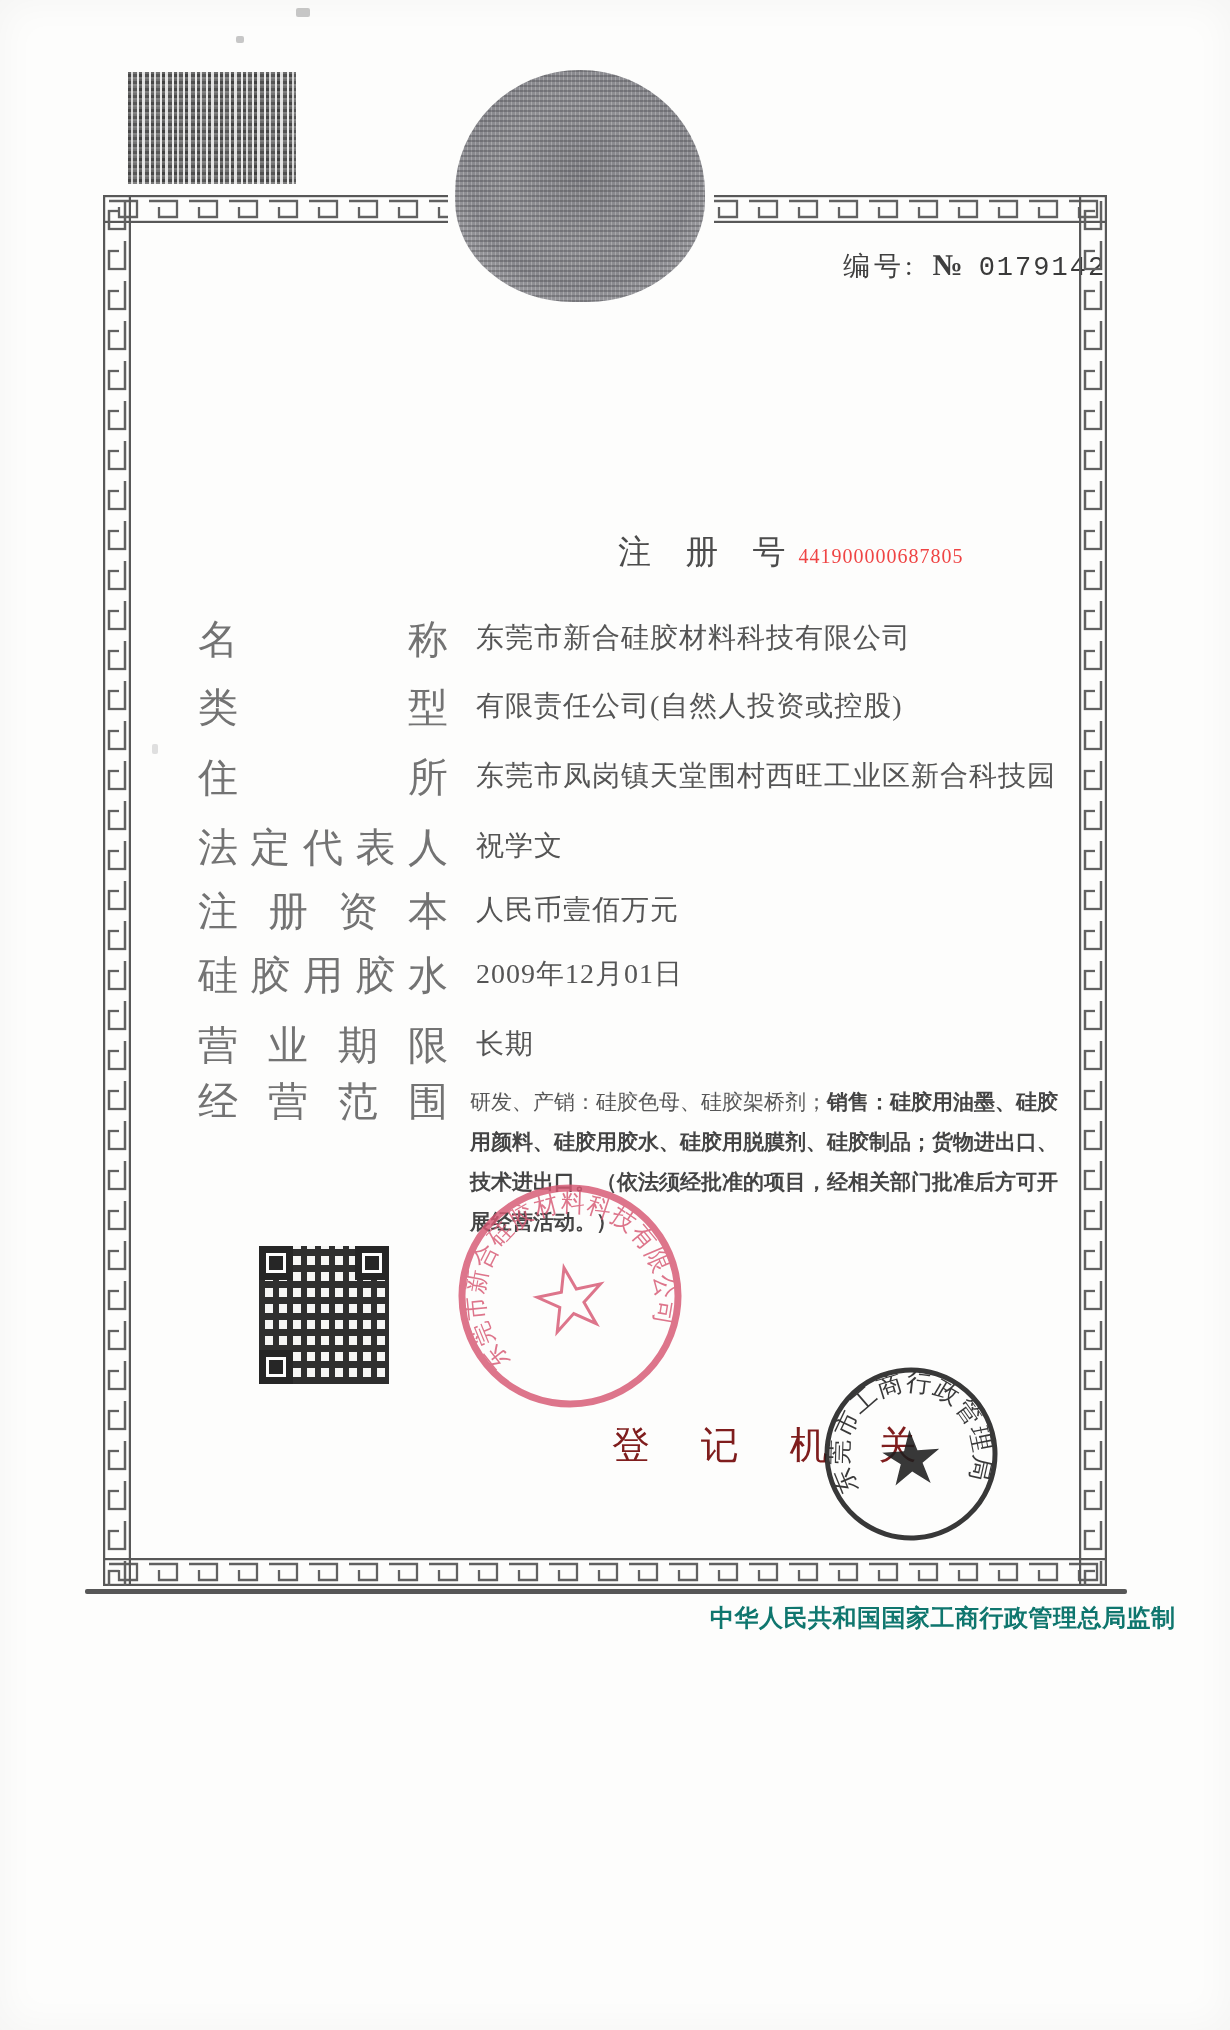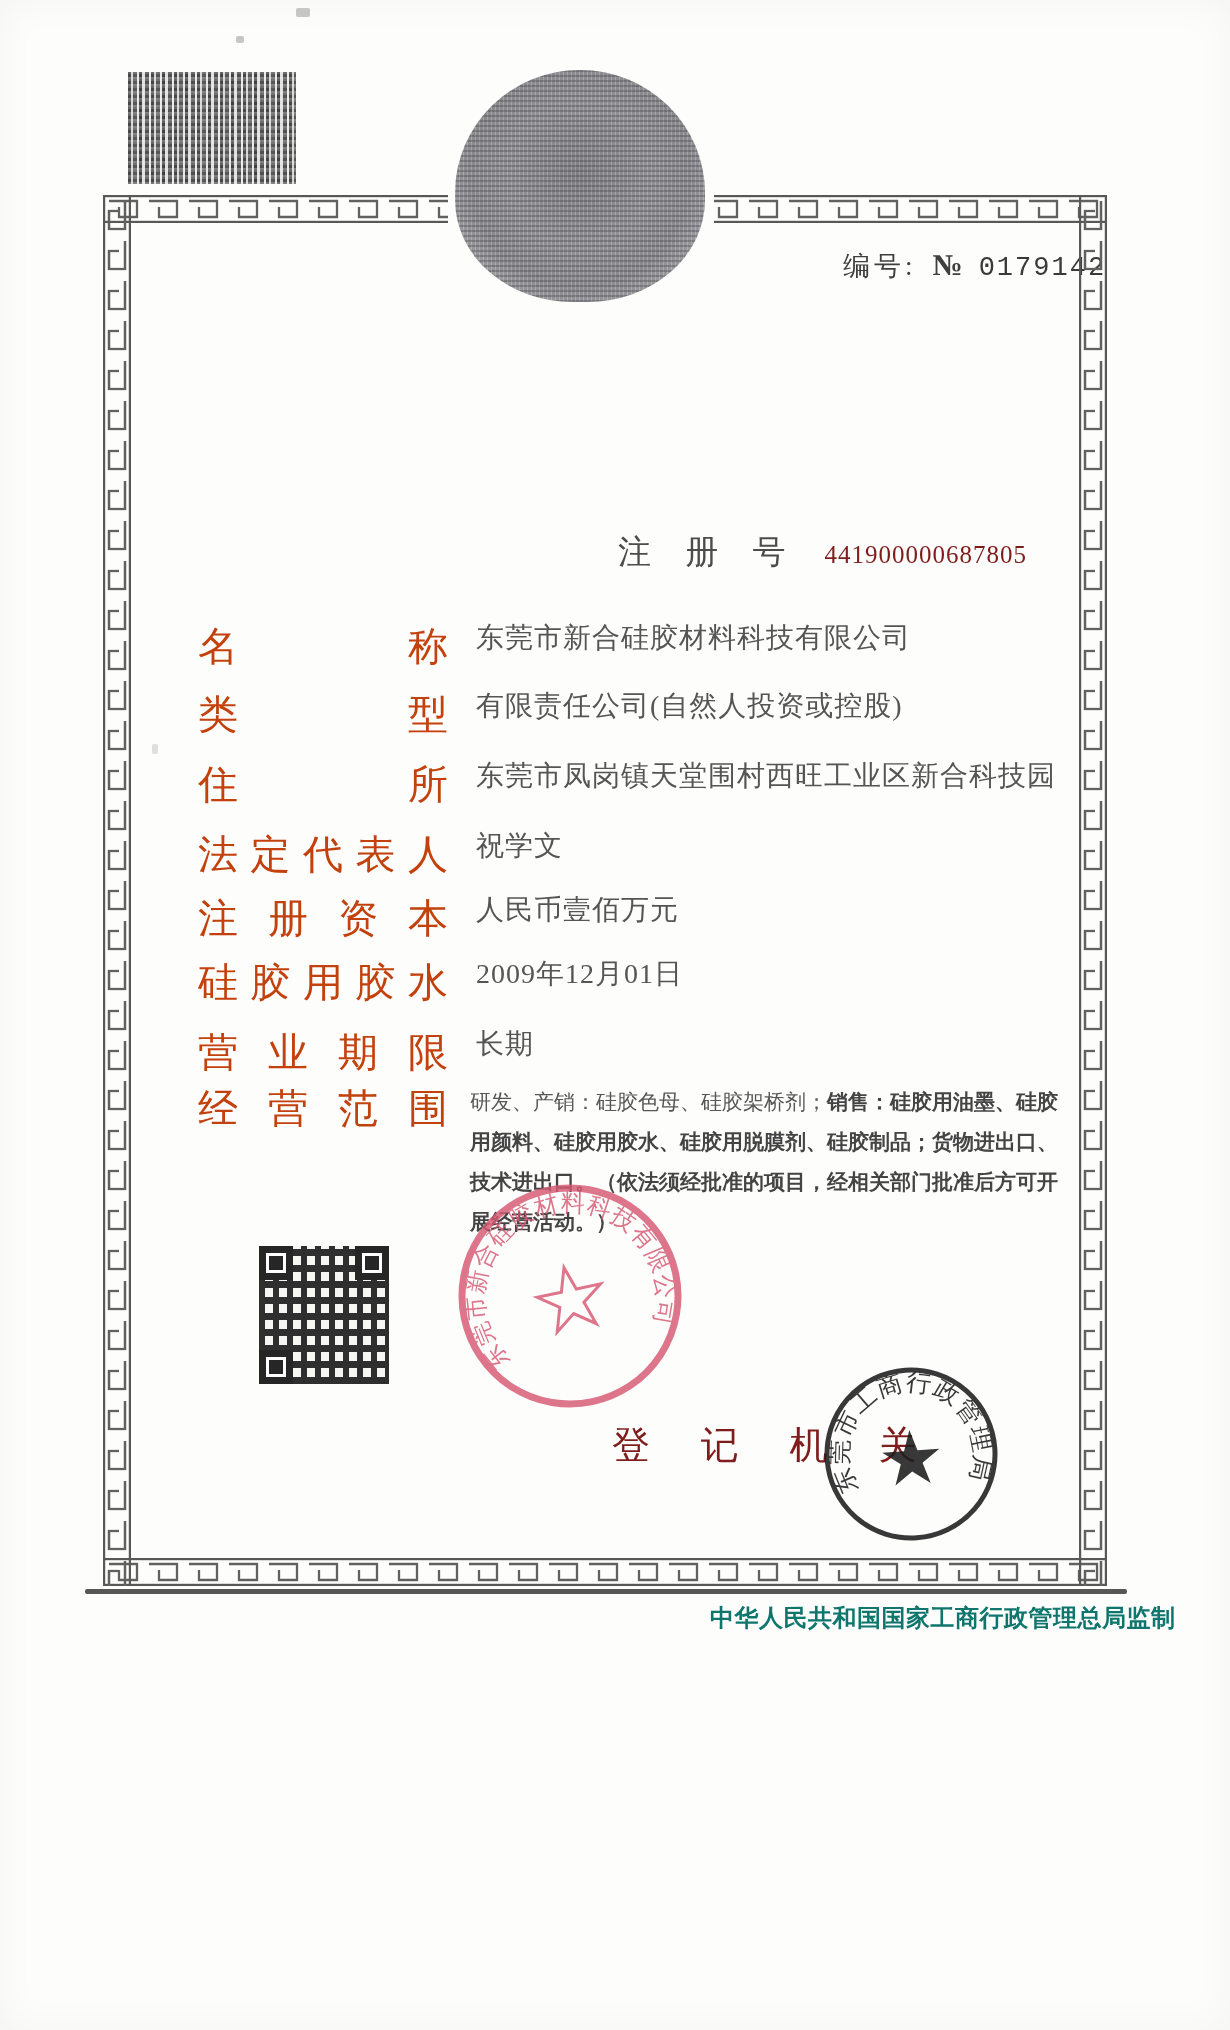--- a/index.html
+++ b/index.html
@@ -34,30 +34,30 @@
   
   .serial{left:843px;top:248px;display:flex;align-items:baseline;gap:16px;color:#3f3f3f;}
   .serial .lab{font-size:27px;letter-spacing:4px;}
   .serial .numero{font-size:30px;font-weight:bold;}
   .serial .num{font-family:"Liberation Mono","DejaVu Sans Mono",monospace;font-size:27px;letter-spacing:2px;color:#3a3a3a;}
   .title{
     left:300px;top:334px;font-size:150px;font-weight:bold;letter-spacing:2px;
     color:#3d3d3d;white-space:nowrap;text-shadow:0 0 1px rgba(30,30,30,.55);
     font-family:"Liberation Sans","DejaVu Sans",sans-serif;
   }
-  .regline{left:618px;top:530px;display:flex;align-items:baseline;gap:26px;}
+  .regline{left:618px;top:530px;display:flex;align-items:baseline;}
   .regline .lab{font-size:33px;letter-spacing:13px;color:#4c4c4c;}
-  .regline .num{font-size:25px;letter-spacing:1px;color:#7f1d1d;}
+  .regline .num{font-size:20px;letter-spacing:1px;color:#ef4444;}
   
   .rows{left:198px;top:612px;width:900px;height:640px;}
   .row{position:absolute;left:0;width:900px;}
   .row .flabel{
-    position:absolute;left:0;top:0;width:250px;font-size:40px;color:#c2410c;
+    position:absolute;left:0;top:0;width:250px;font-size:40px;color:#737373;
     text-align:justify;text-align-last:justify;font-weight:500;
-    font-family:"Liberation Sans","DejaVu Sans",sans-serif;letter-spacing:0;margin-top:7px;
+    font-family:"Liberation Sans","DejaVu Sans",sans-serif;letter-spacing:0;
   }
   .row .fvalue{position:absolute;left:278px;top:7px;font-size:28px;letter-spacing:1px;color:#555;white-space:nowrap;}
   .row.r0{top:0;} .row.r1{top:68px;} .row.r2{top:138px;} .row.r3{top:208px;}
   .row.r4{top:272px;} .row.r5{top:336px;} .row.r6{top:406px;} .row.r7{top:462px;}
   .scope{position:absolute;left:272px;top:8px;width:608px;font-size:21px;line-height:40px;color:#565656;letter-spacing:0;}
   .scope .p2{color:#444;font-weight:bold;}
   
   .qr{
     left:259px;top:1246px;width:130px;height:138px;background:#f6f6f5;
     background-image:

